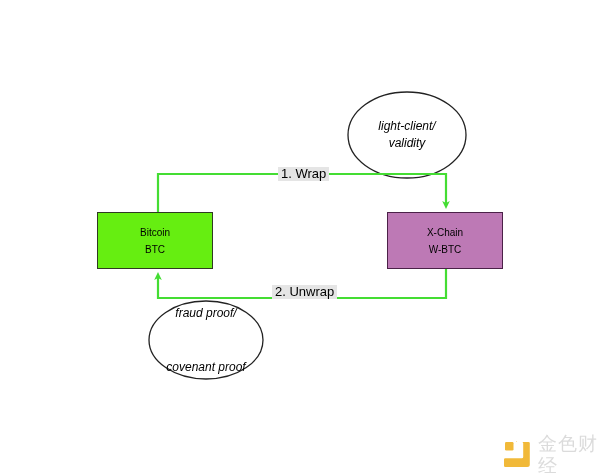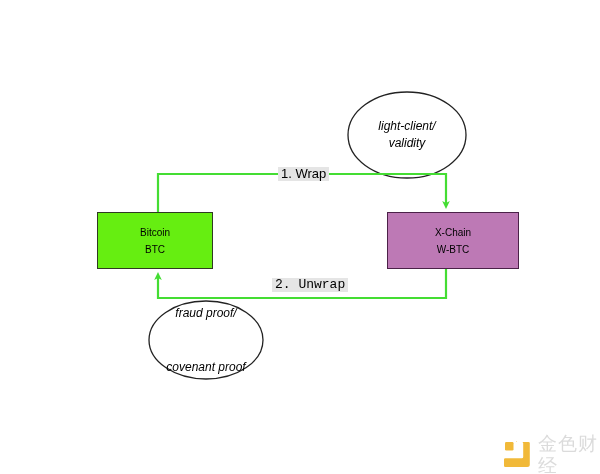--- a/index.html
+++ b/index.html
@@ -52,21 +52,21 @@
     top: 212px;
     width: 116px;
     height: 57px;
     background: #66ee11;
     border: 1.5px solid #2f3a22;
   }
 
   #node-xchain {
     left: 387px;
     top: 212px;
-    width: 132px;
+    width: 116px;
     height: 57px;
     background: #bd79b5;
     border: 1.5px solid #4b2148;
   }
 
   .node-line { display: block; white-space: nowrap; }
 
   
   .ellipse-label {
     position: absolute;
@@ -108,22 +108,21 @@
     line-height: 14px;
   }
 
   #edge-label-wrap {
     left: 278px;
     top: 167px;
   }
 
   #edge-label-unwrap {
     left: 272px;
-    top: 278px;
-    font-family: Liberation Mono, monospace;
+    top: 285px;
   }
 
   
   #watermark {
     position: absolute;
     left: 504px;
     top: 432px;
     display: flex;
     align-items: center;
     gap: 7px;

